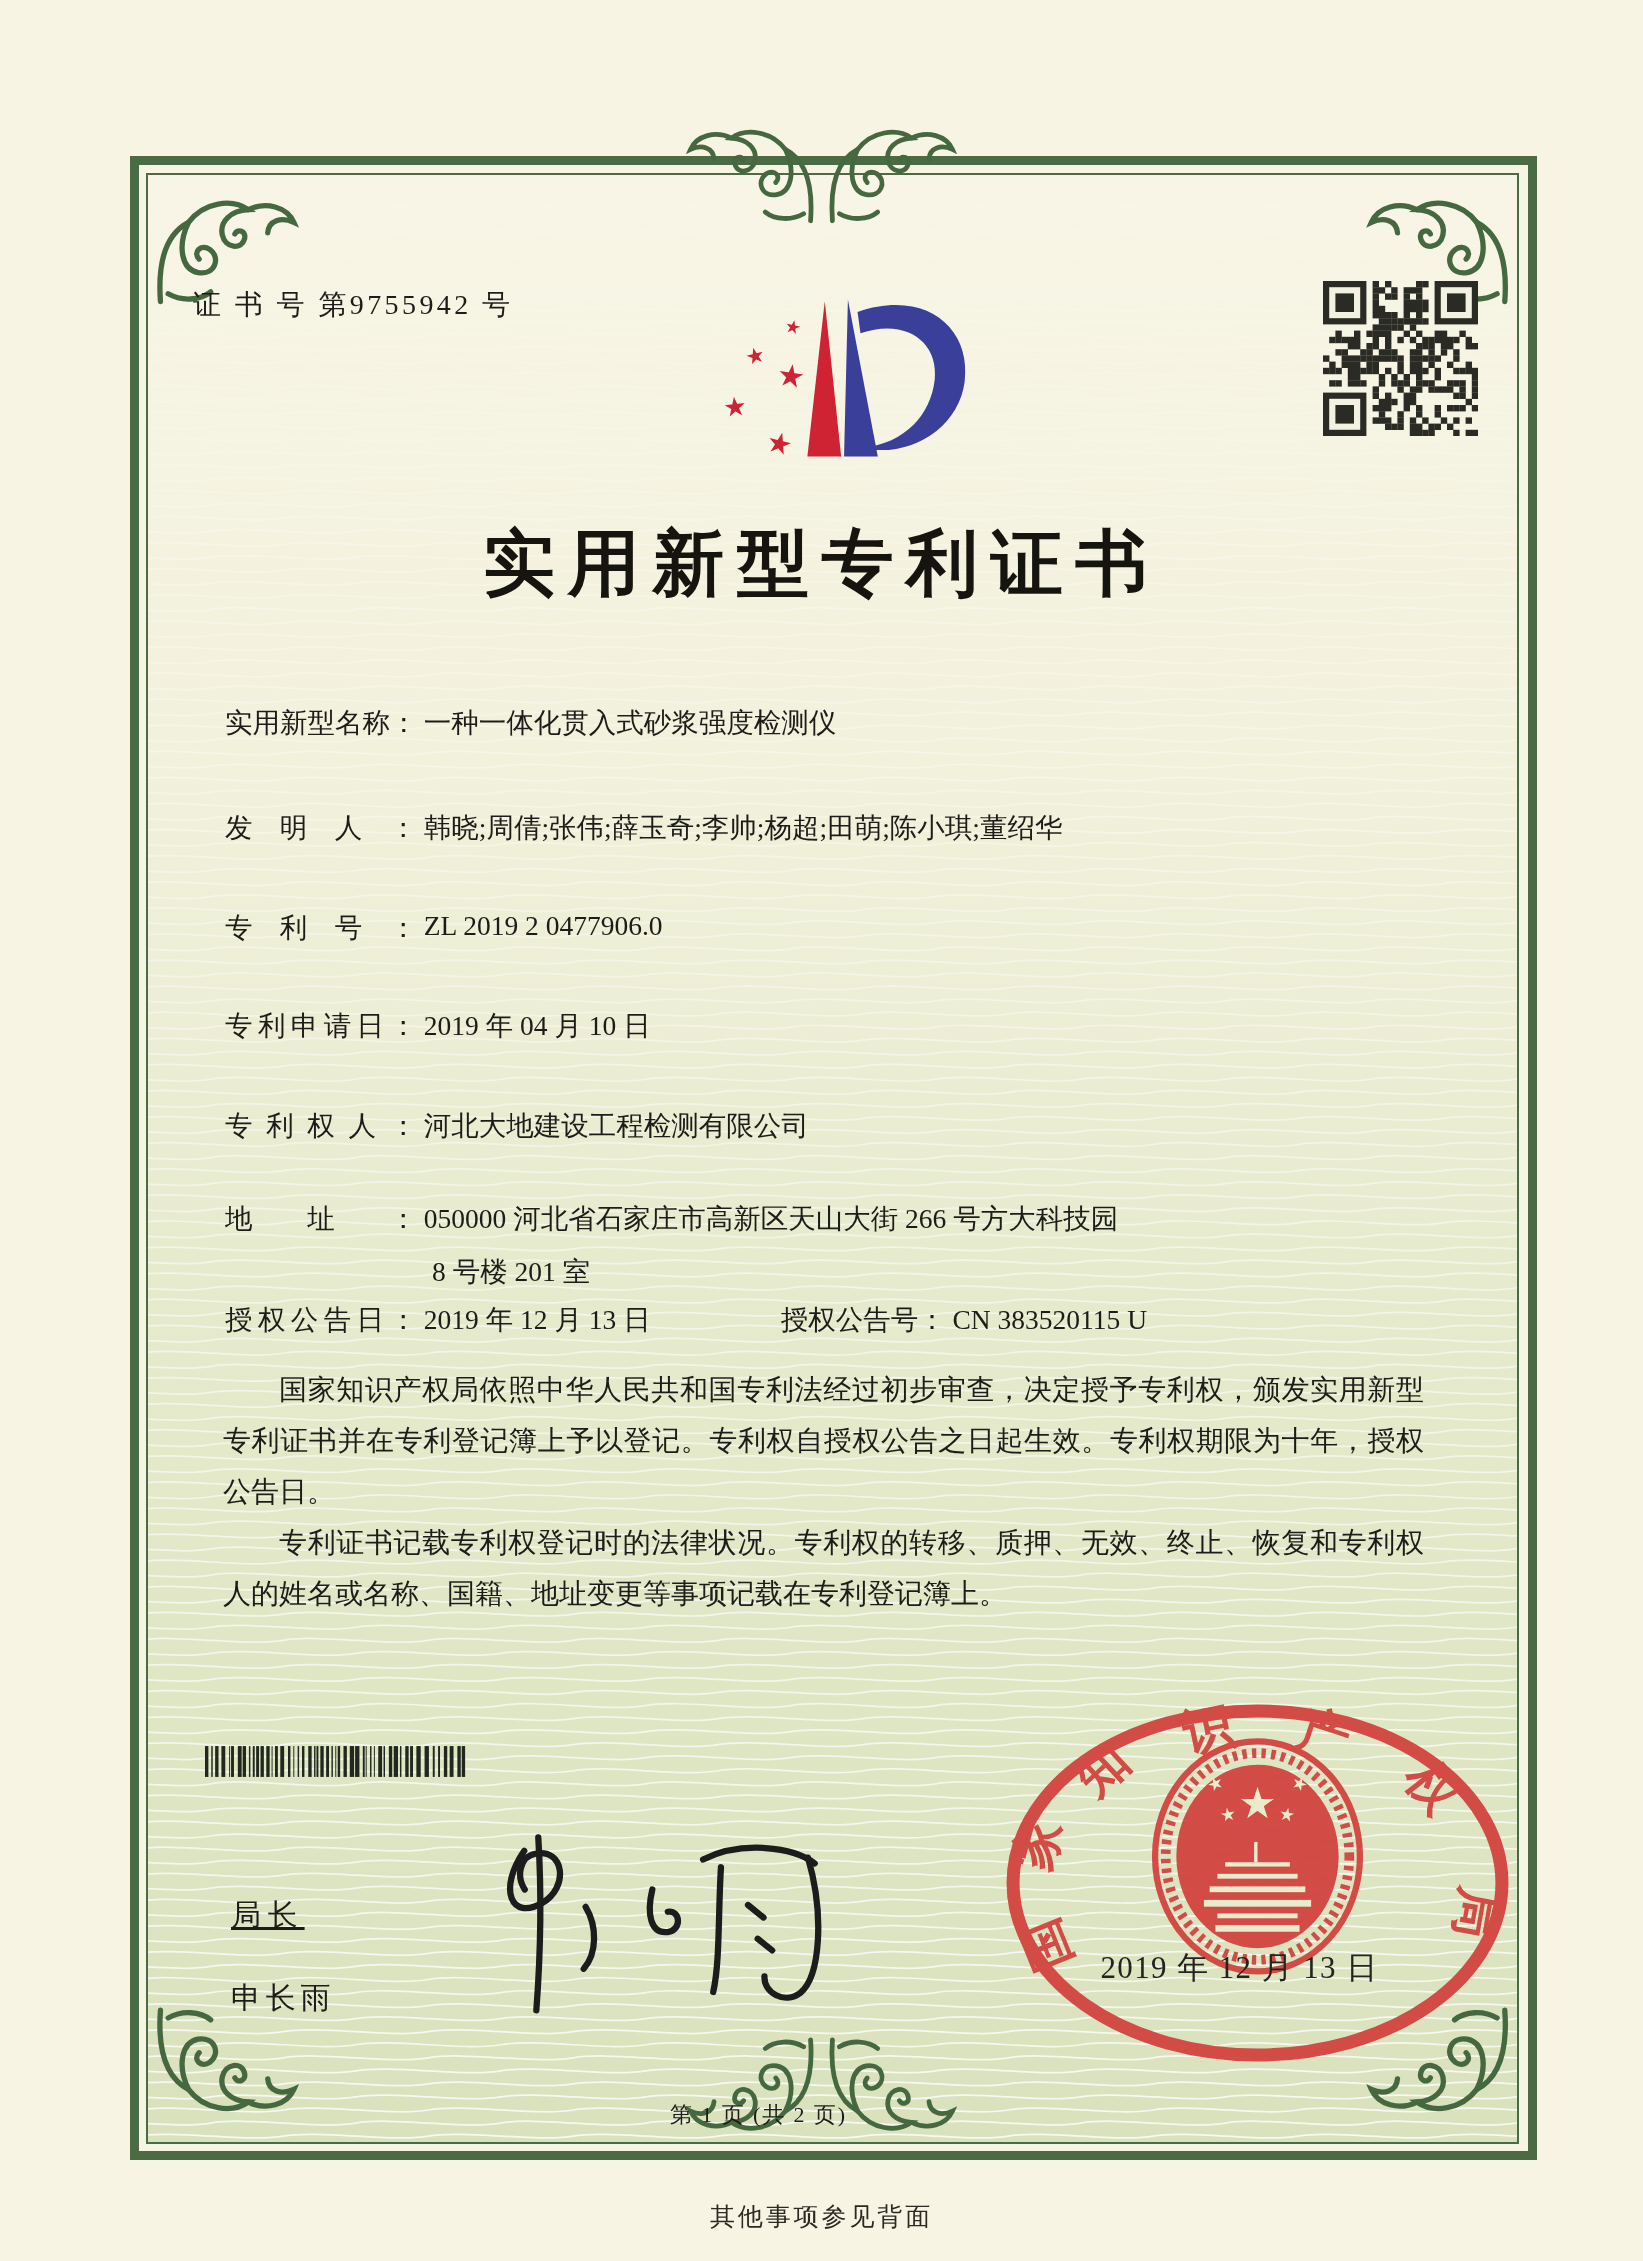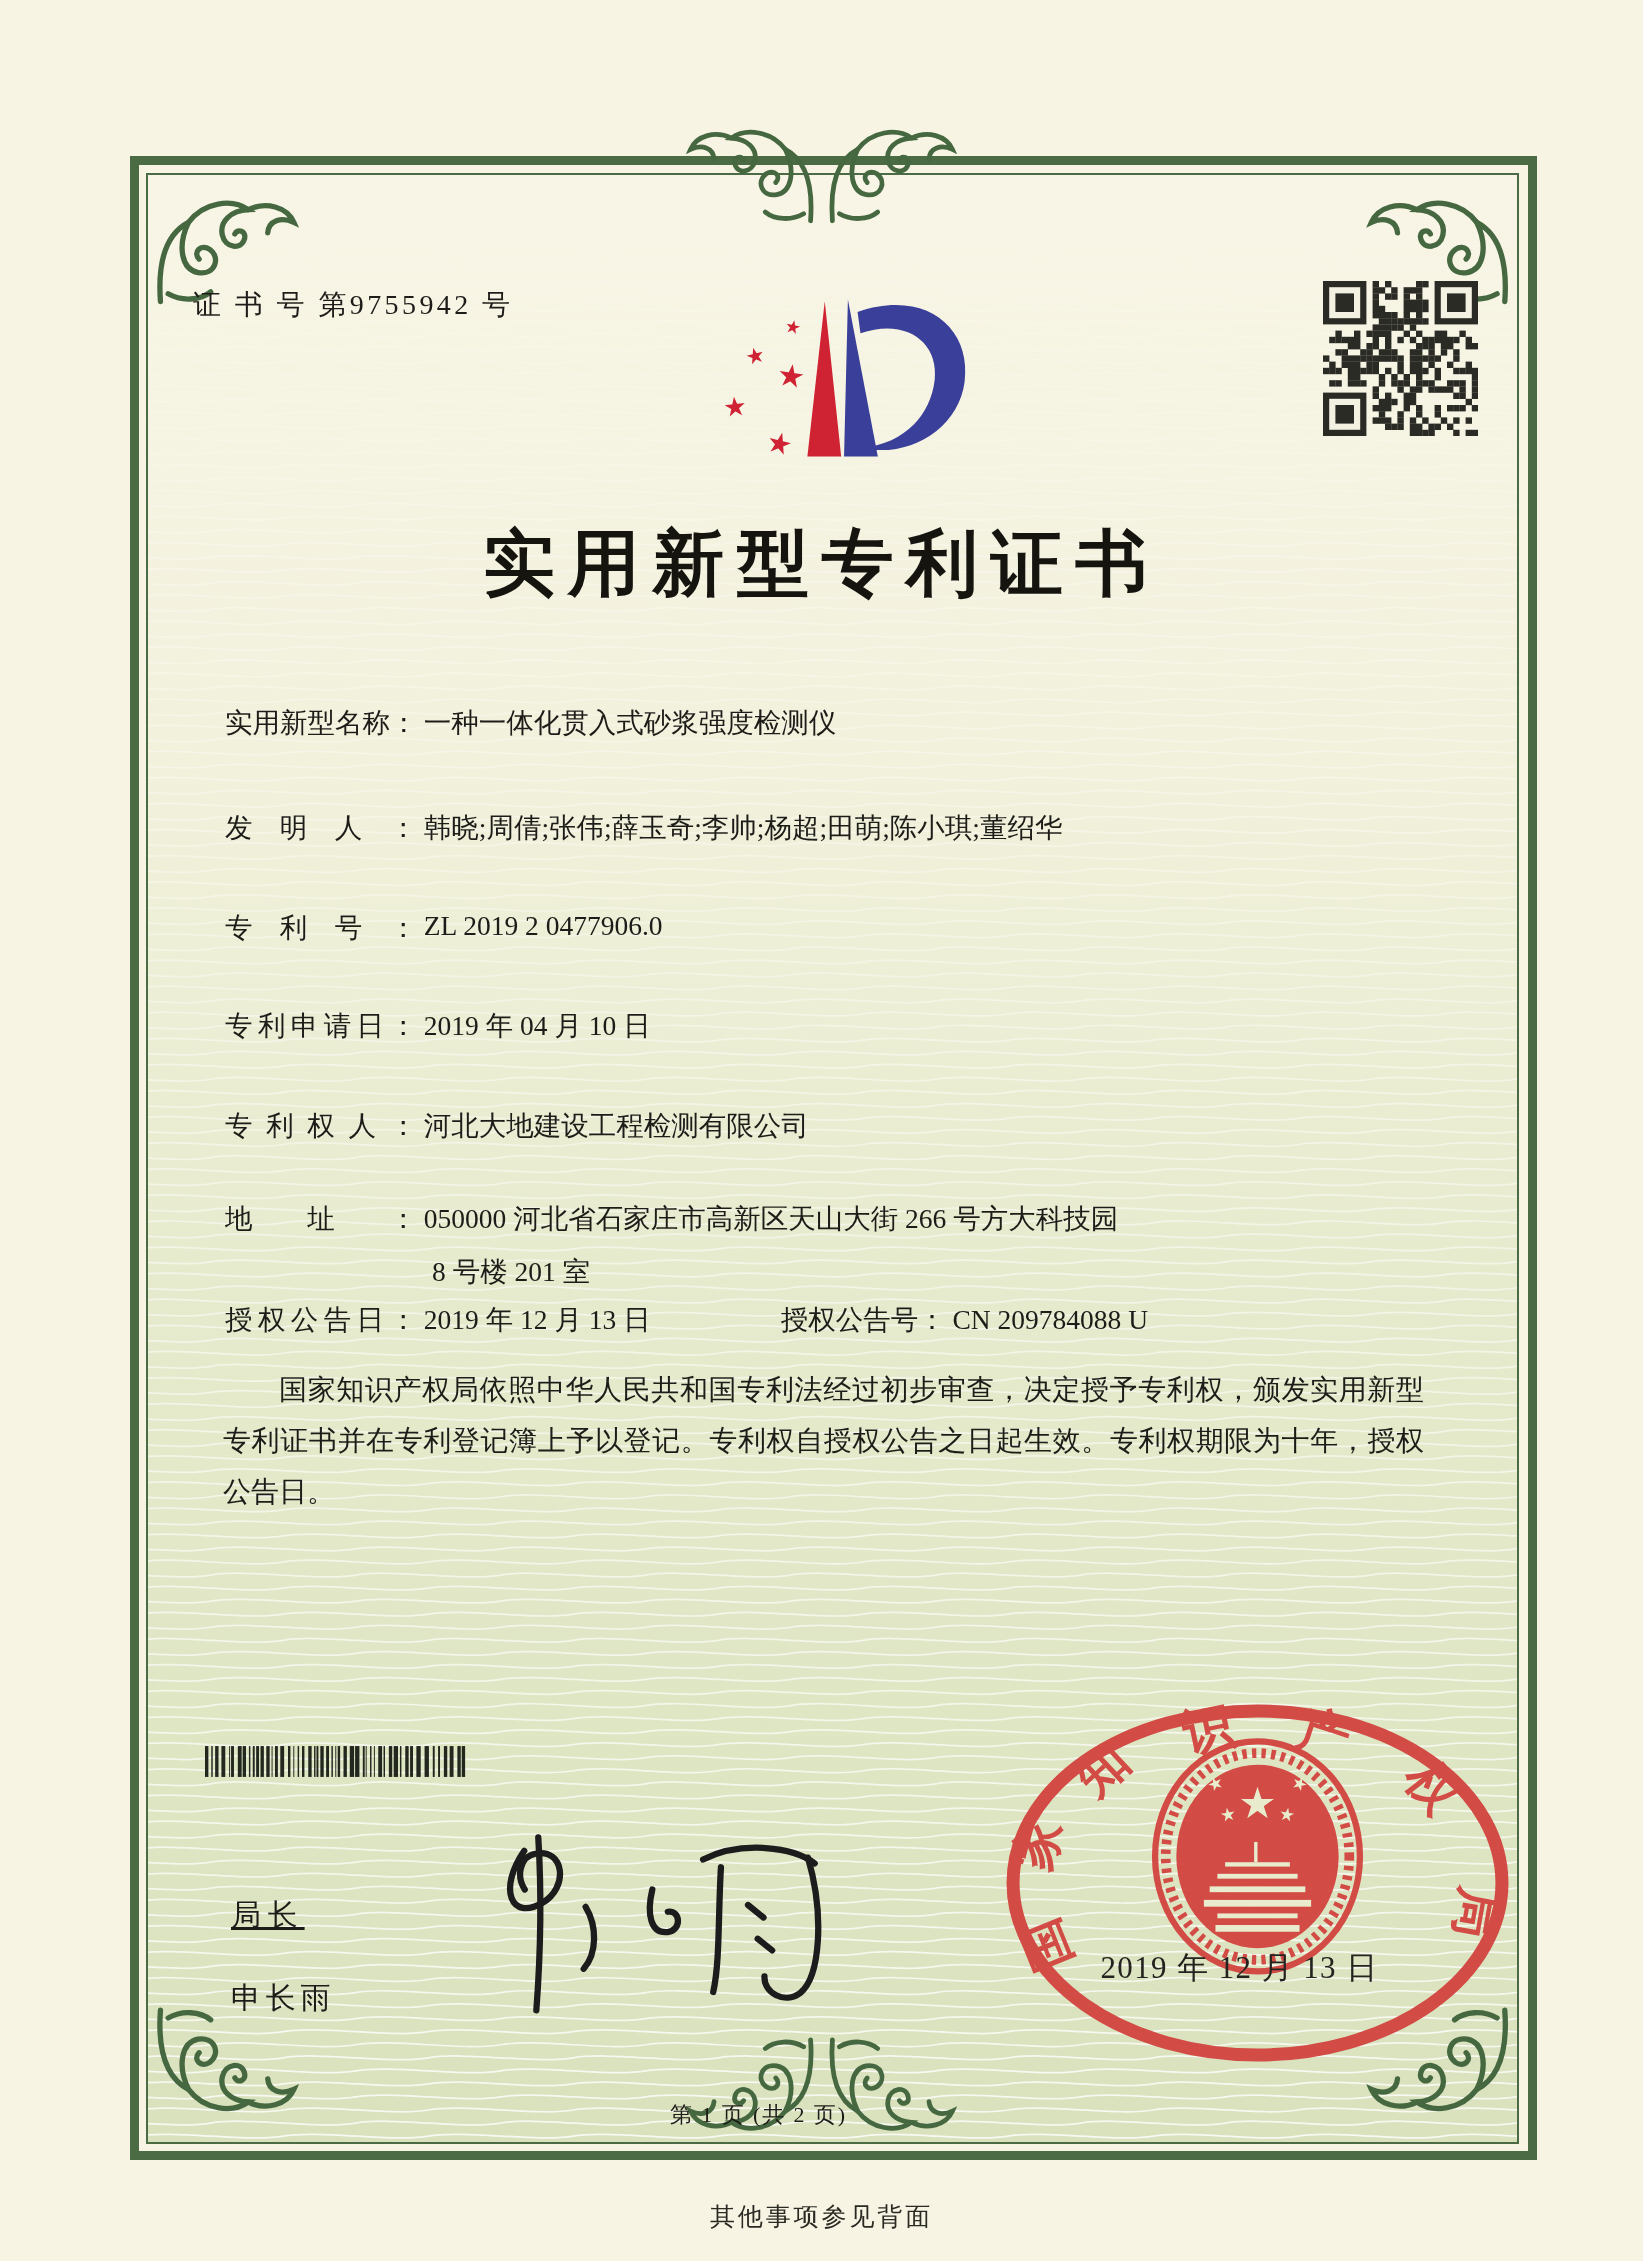--- a/index.html
+++ b/index.html
@@ -511,25 +511,26 @@
   <span class="flabel">专利申请日：</span><span class="fval">2019 年 04 月 10 日</span>
 </div>
 <div class="abs row" style="top:1108px;">
   <span class="flabel">专利权人：</span><span class="fval">河北大地建设工程检测有限公司</span>
 </div>
 <div class="abs row" style="top:1201px;">
   <span class="flabel">地址：</span><span class="fval">050000  河北省石家庄市高新区天山大街 266 号方大科技园</span>
 </div>
 <div class="abs addr2" style="top:1254px;">8 号楼 201 室</div>
 <div class="abs row" style="top:1302px;">
-  <span class="flabel">授权公告日：</span><span class="fval">2019 年 12 月 13 日</span><span class="grant2">授权公告号：</span><span class="fval">CN 209784088 U</span>
+  <span class="flabel">授权公告日：</span><span class="fval">2019 年 12 月 13 日</span><span class="grant2">授权公告号：</span><span class="fval">CN 383520115 U</span>
 </div>
 
 <div class="abs body-text">
   <p>国家知识产权局依照中华人民共和国专利法经过初步审查，决定授予专利权，颁发实用新型专利证书并在专利登记簿上予以登记。专利权自授权公告之日起生效。专利权期限为十年，授权公告日。</p>
+  <p>专利证书记载专利权登记时的法律状况。专利权的转移、质押、无效、终止、恢复和专利权人的姓名或名称、国籍、地址变更等事项记载在专利登记簿上。</p>
 </div>
 
 <svg id="barcode" class="abs" style="left:205px;top:1746px;" width="263" height="31" viewBox="0 0 545 64">
     <rect x="0" y="0" width="7" height="64" fill="#23281f"></rect>
     <rect x="13" y="0" width="3" height="64" fill="#23281f"></rect>
     <rect x="21" y="0" width="7" height="64" fill="#23281f"></rect>
     <rect x="34" y="0" width="8" height="64" fill="#23281f"></rect>
     <rect x="50" y="0" width="2" height="64" fill="#23281f"></rect>
     <rect x="54" y="0" width="6" height="64" fill="#23281f"></rect>
     <rect x="68" y="0" width="8" height="64" fill="#23281f"></rect>

